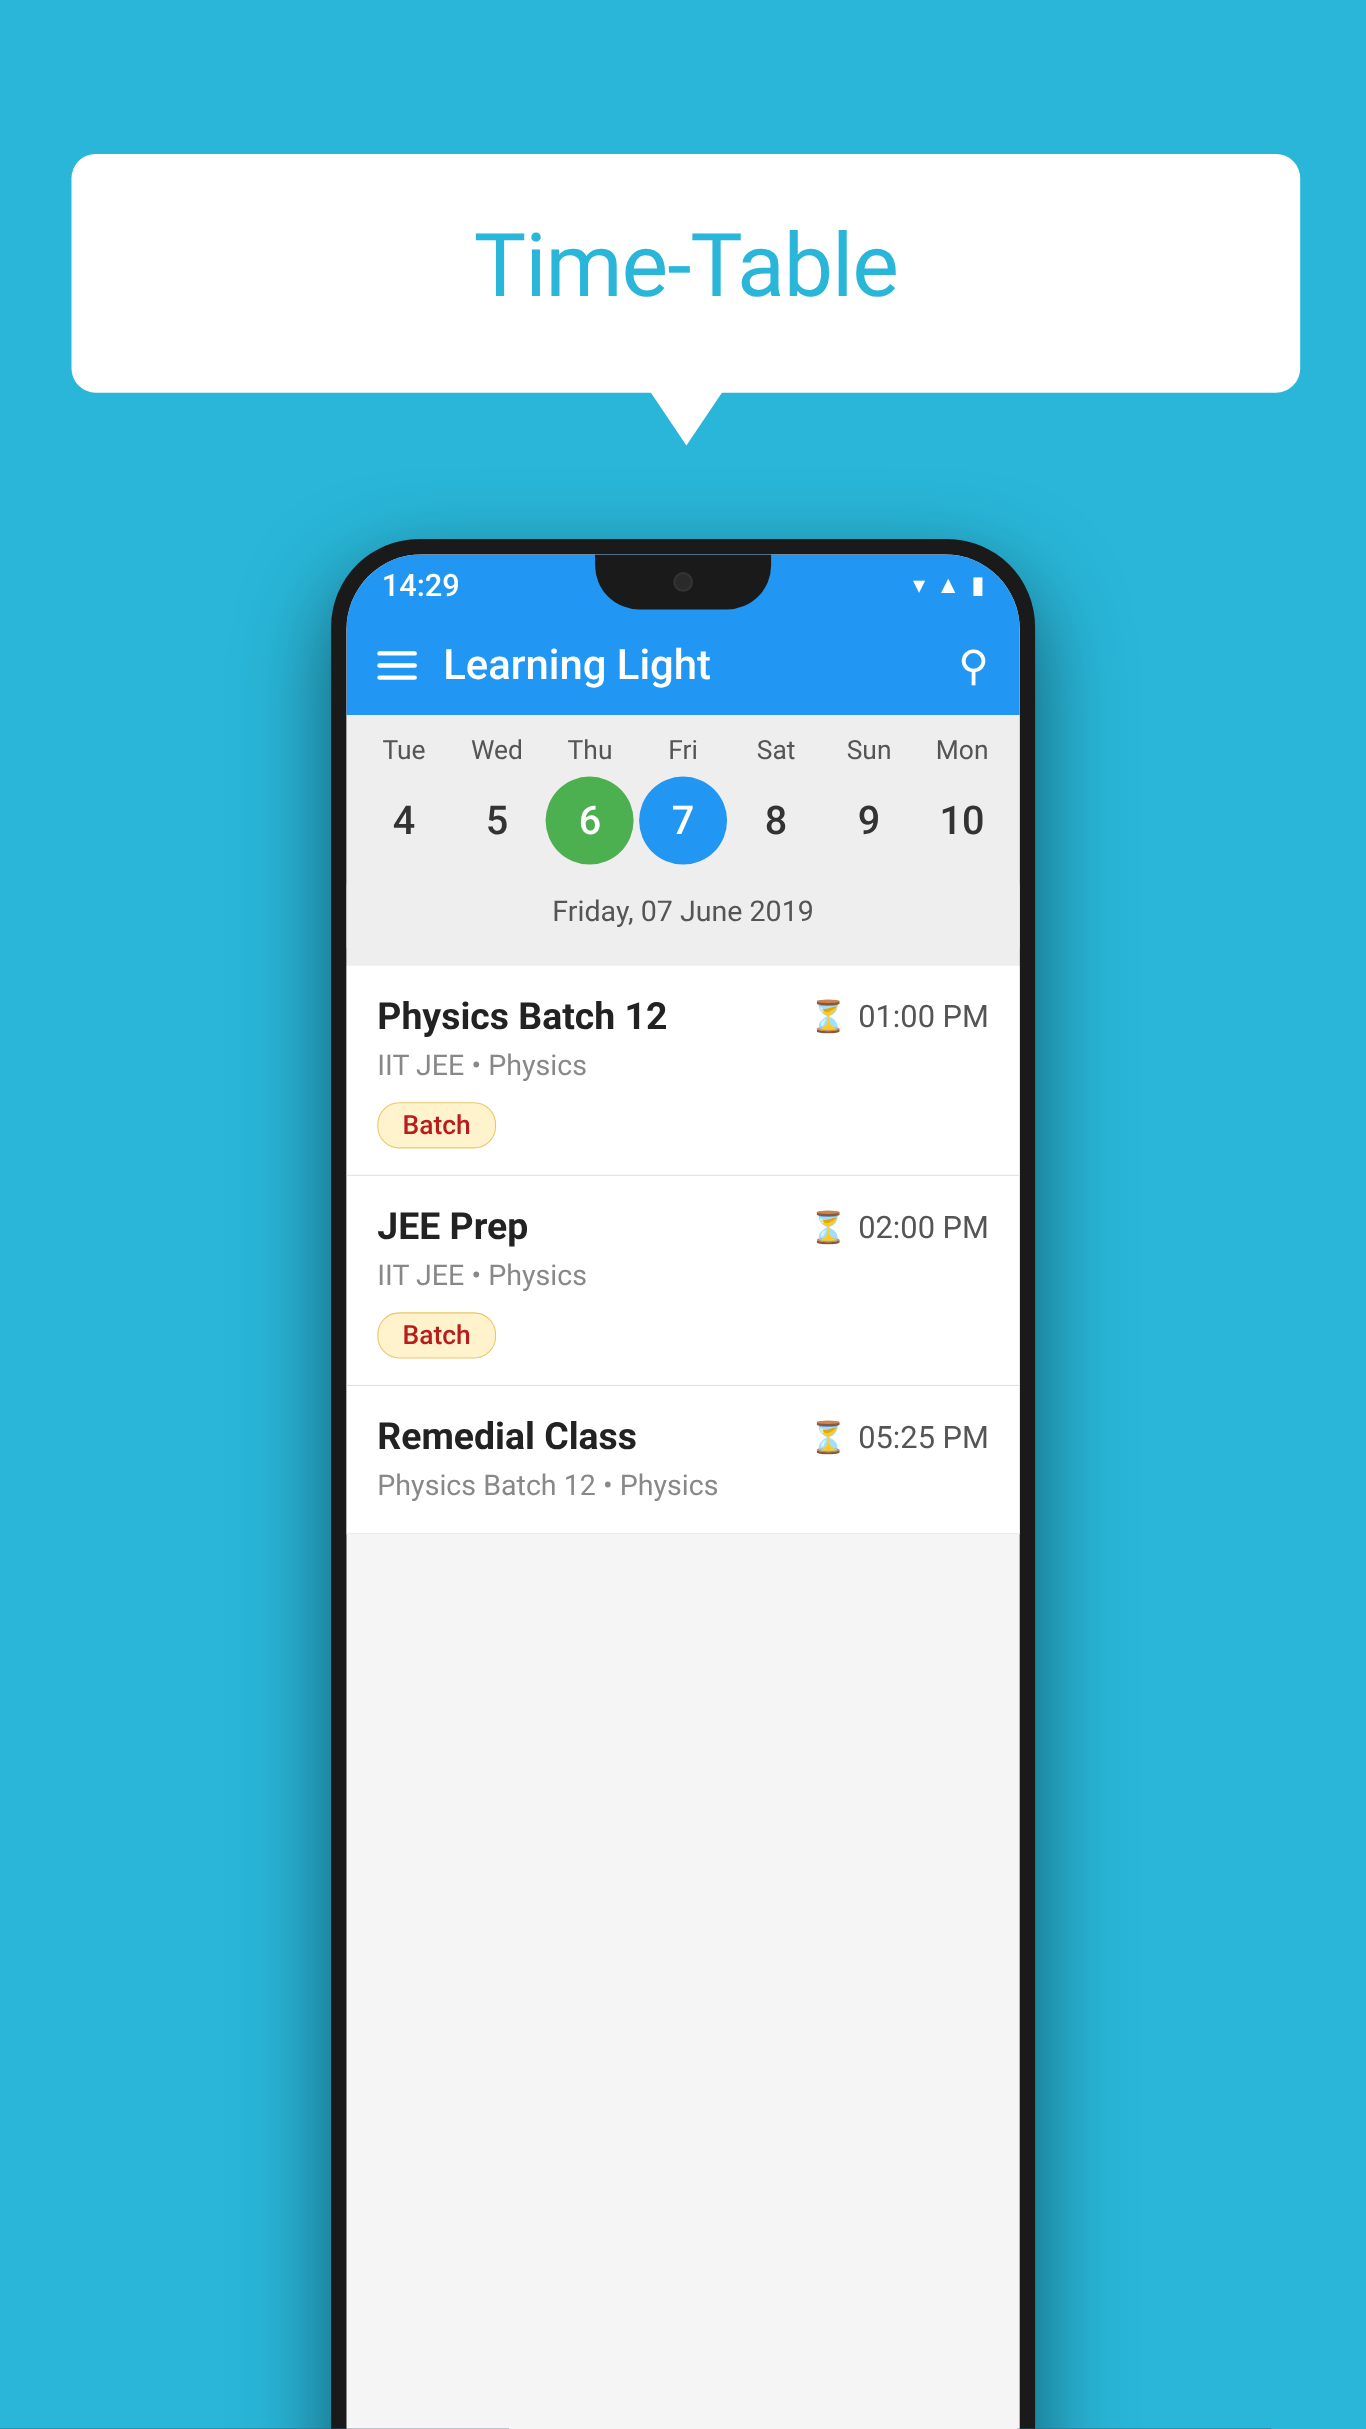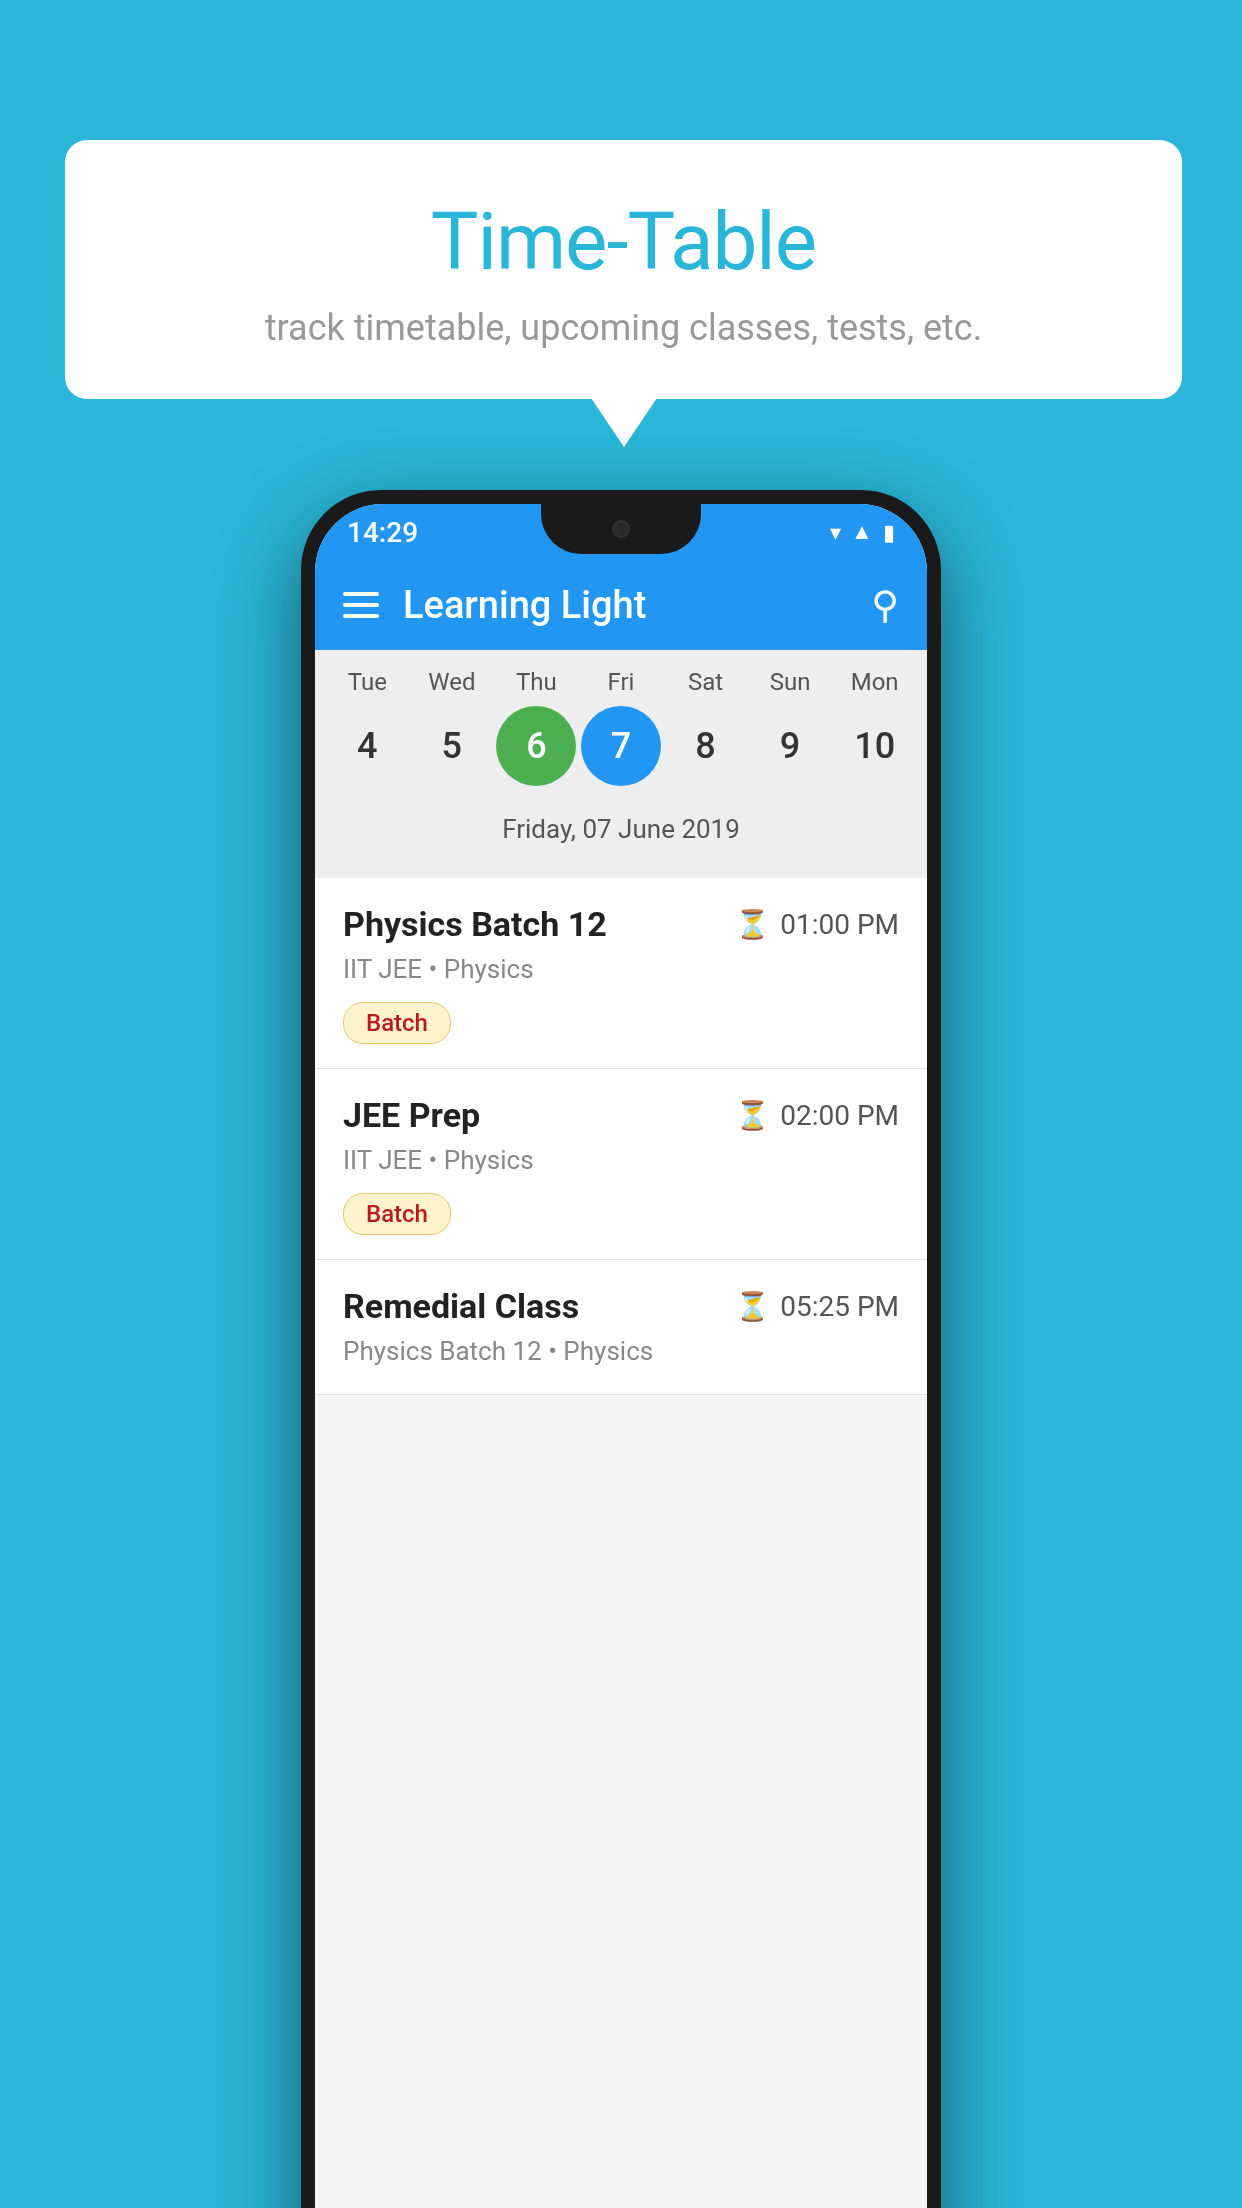--- a/index.html
+++ b/index.html
@@ -300,21 +300,20 @@
       font-size: 24px;
       font-weight: 500;
     }
   </style>
 </head>
 <body>
 
 <div class="speech-bubble-container">
   <div class="speech-bubble">
     <div class="bubble-title">Time-Table</div>
-    <div class="bubble-subtitle">track timetable, upcoming classes, tests, etc.</div>
   </div>
 </div>
 
 <div class="phone-container">
   <div class="phone-outer">
     <div class="phone-screen">
 
       <div class="notch">
         <div class="camera-dot"></div>
       </div>

